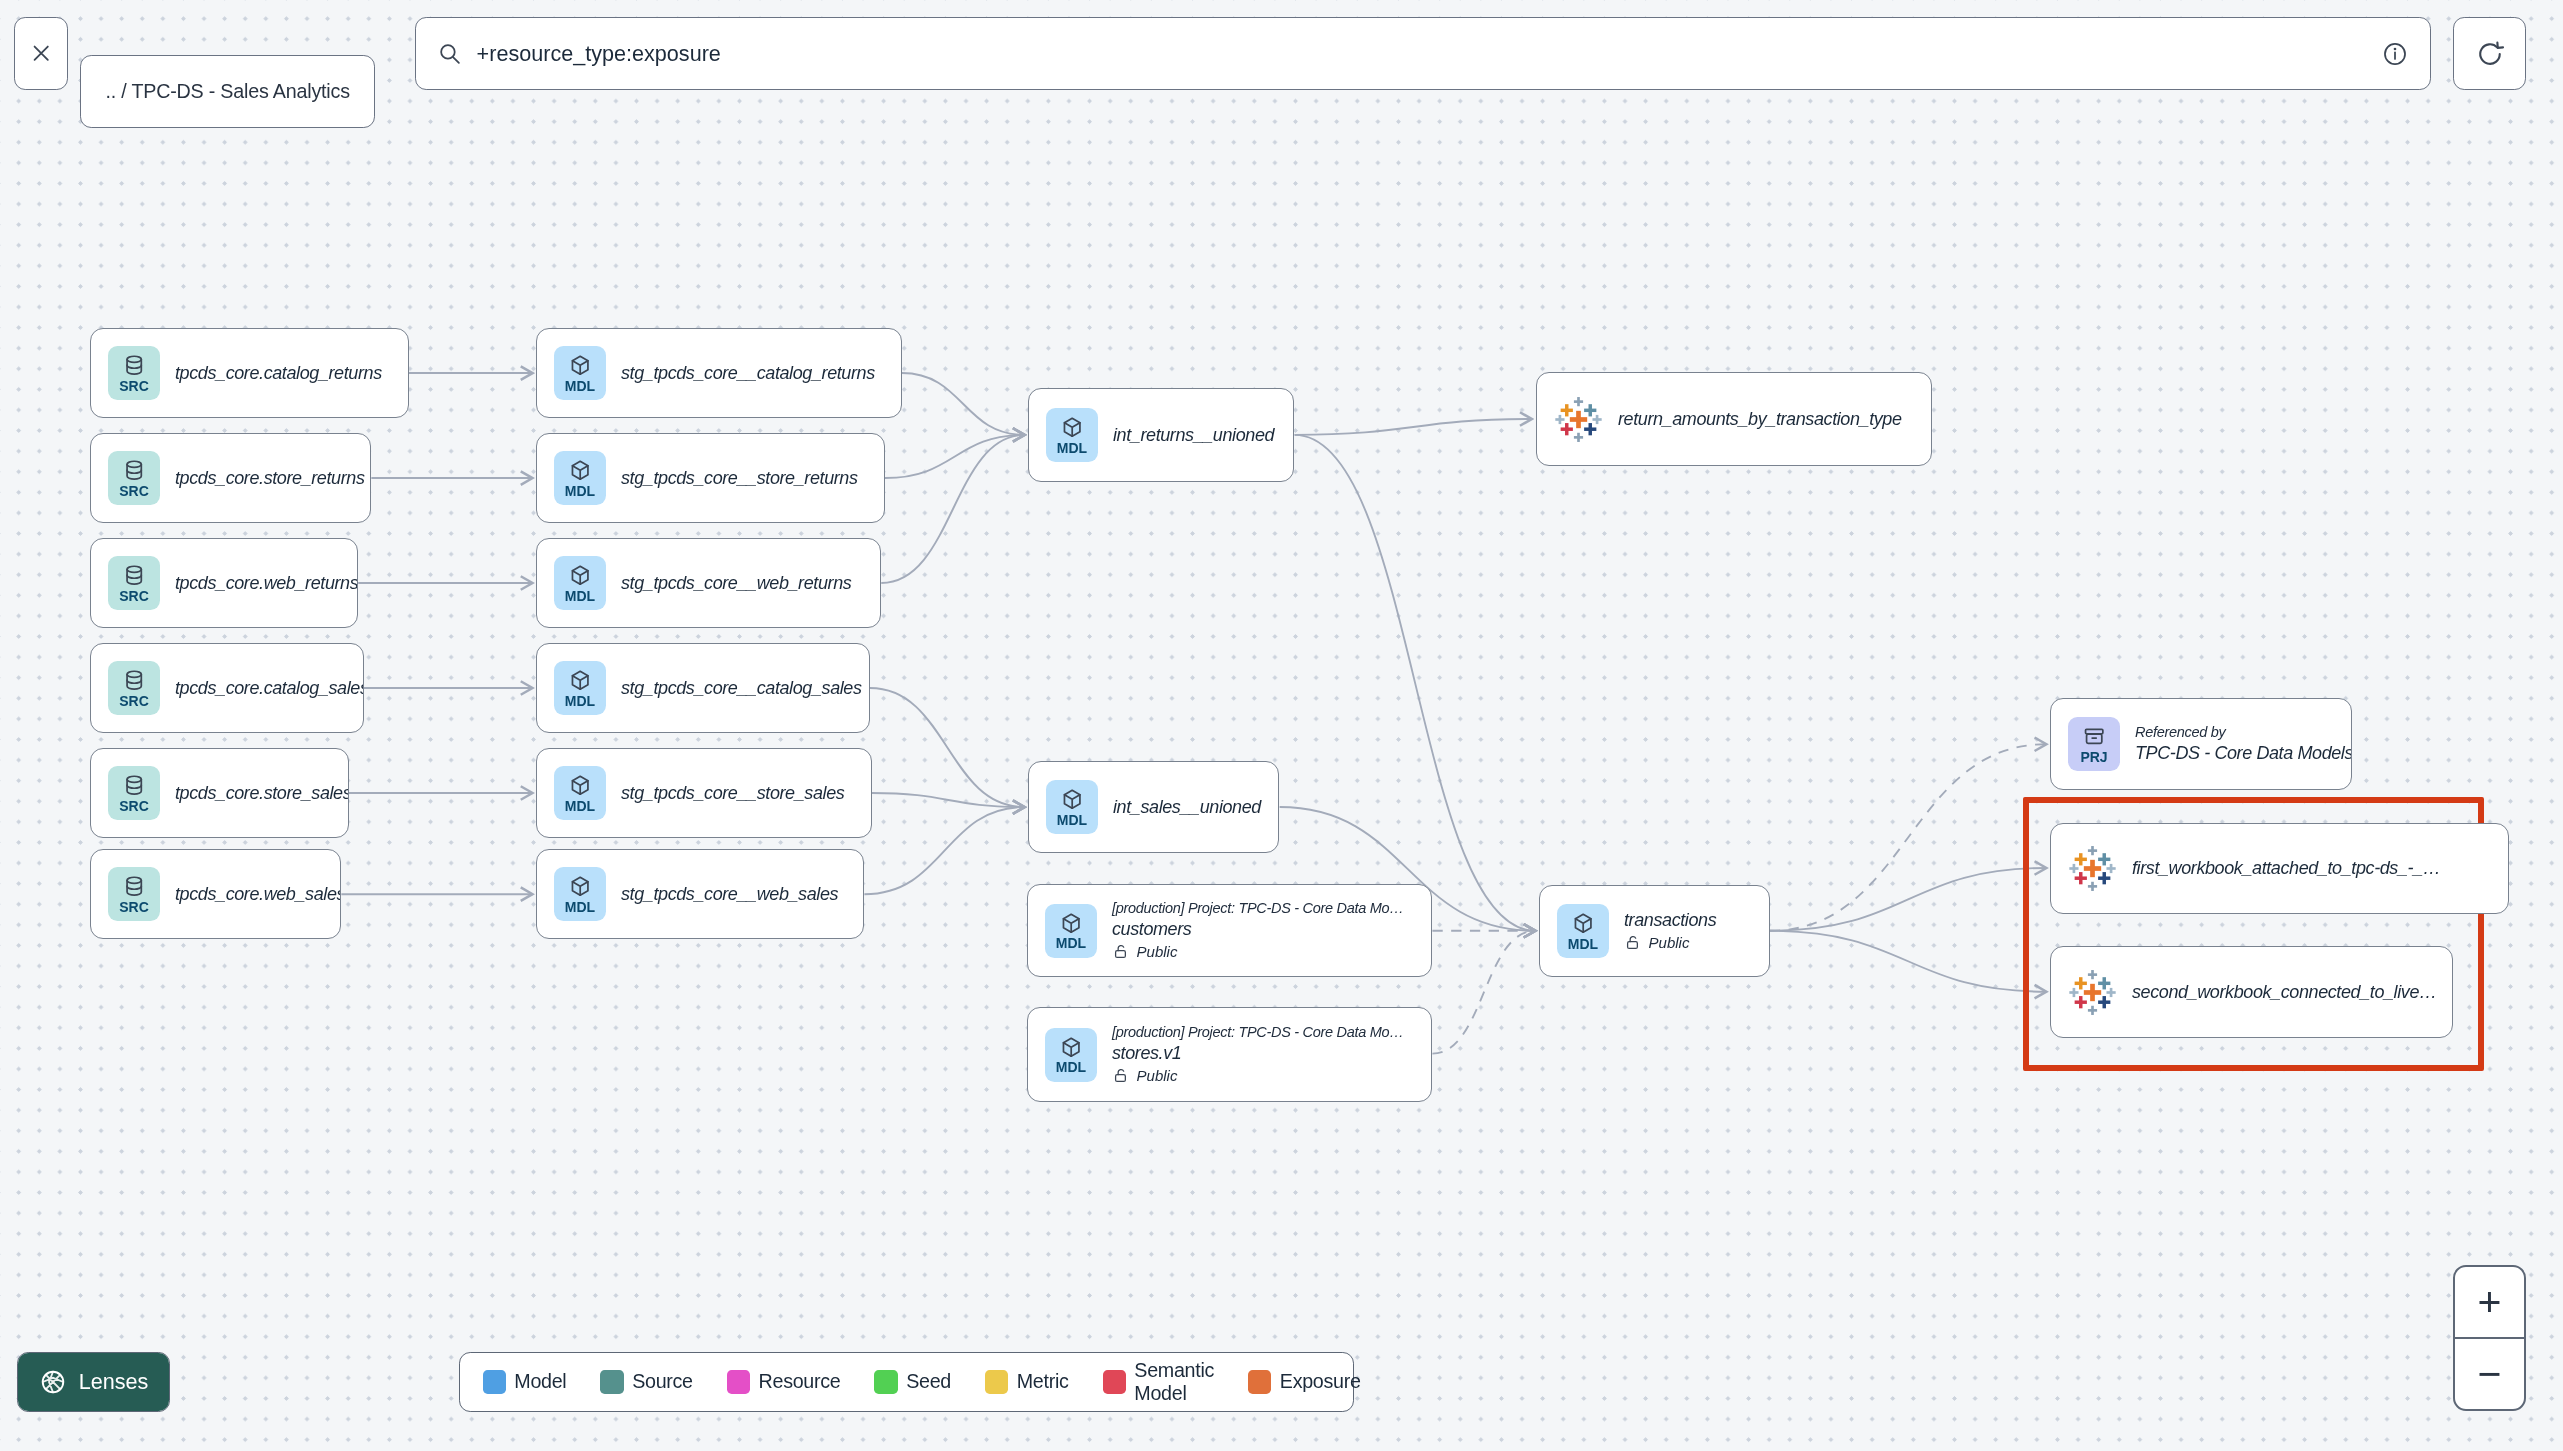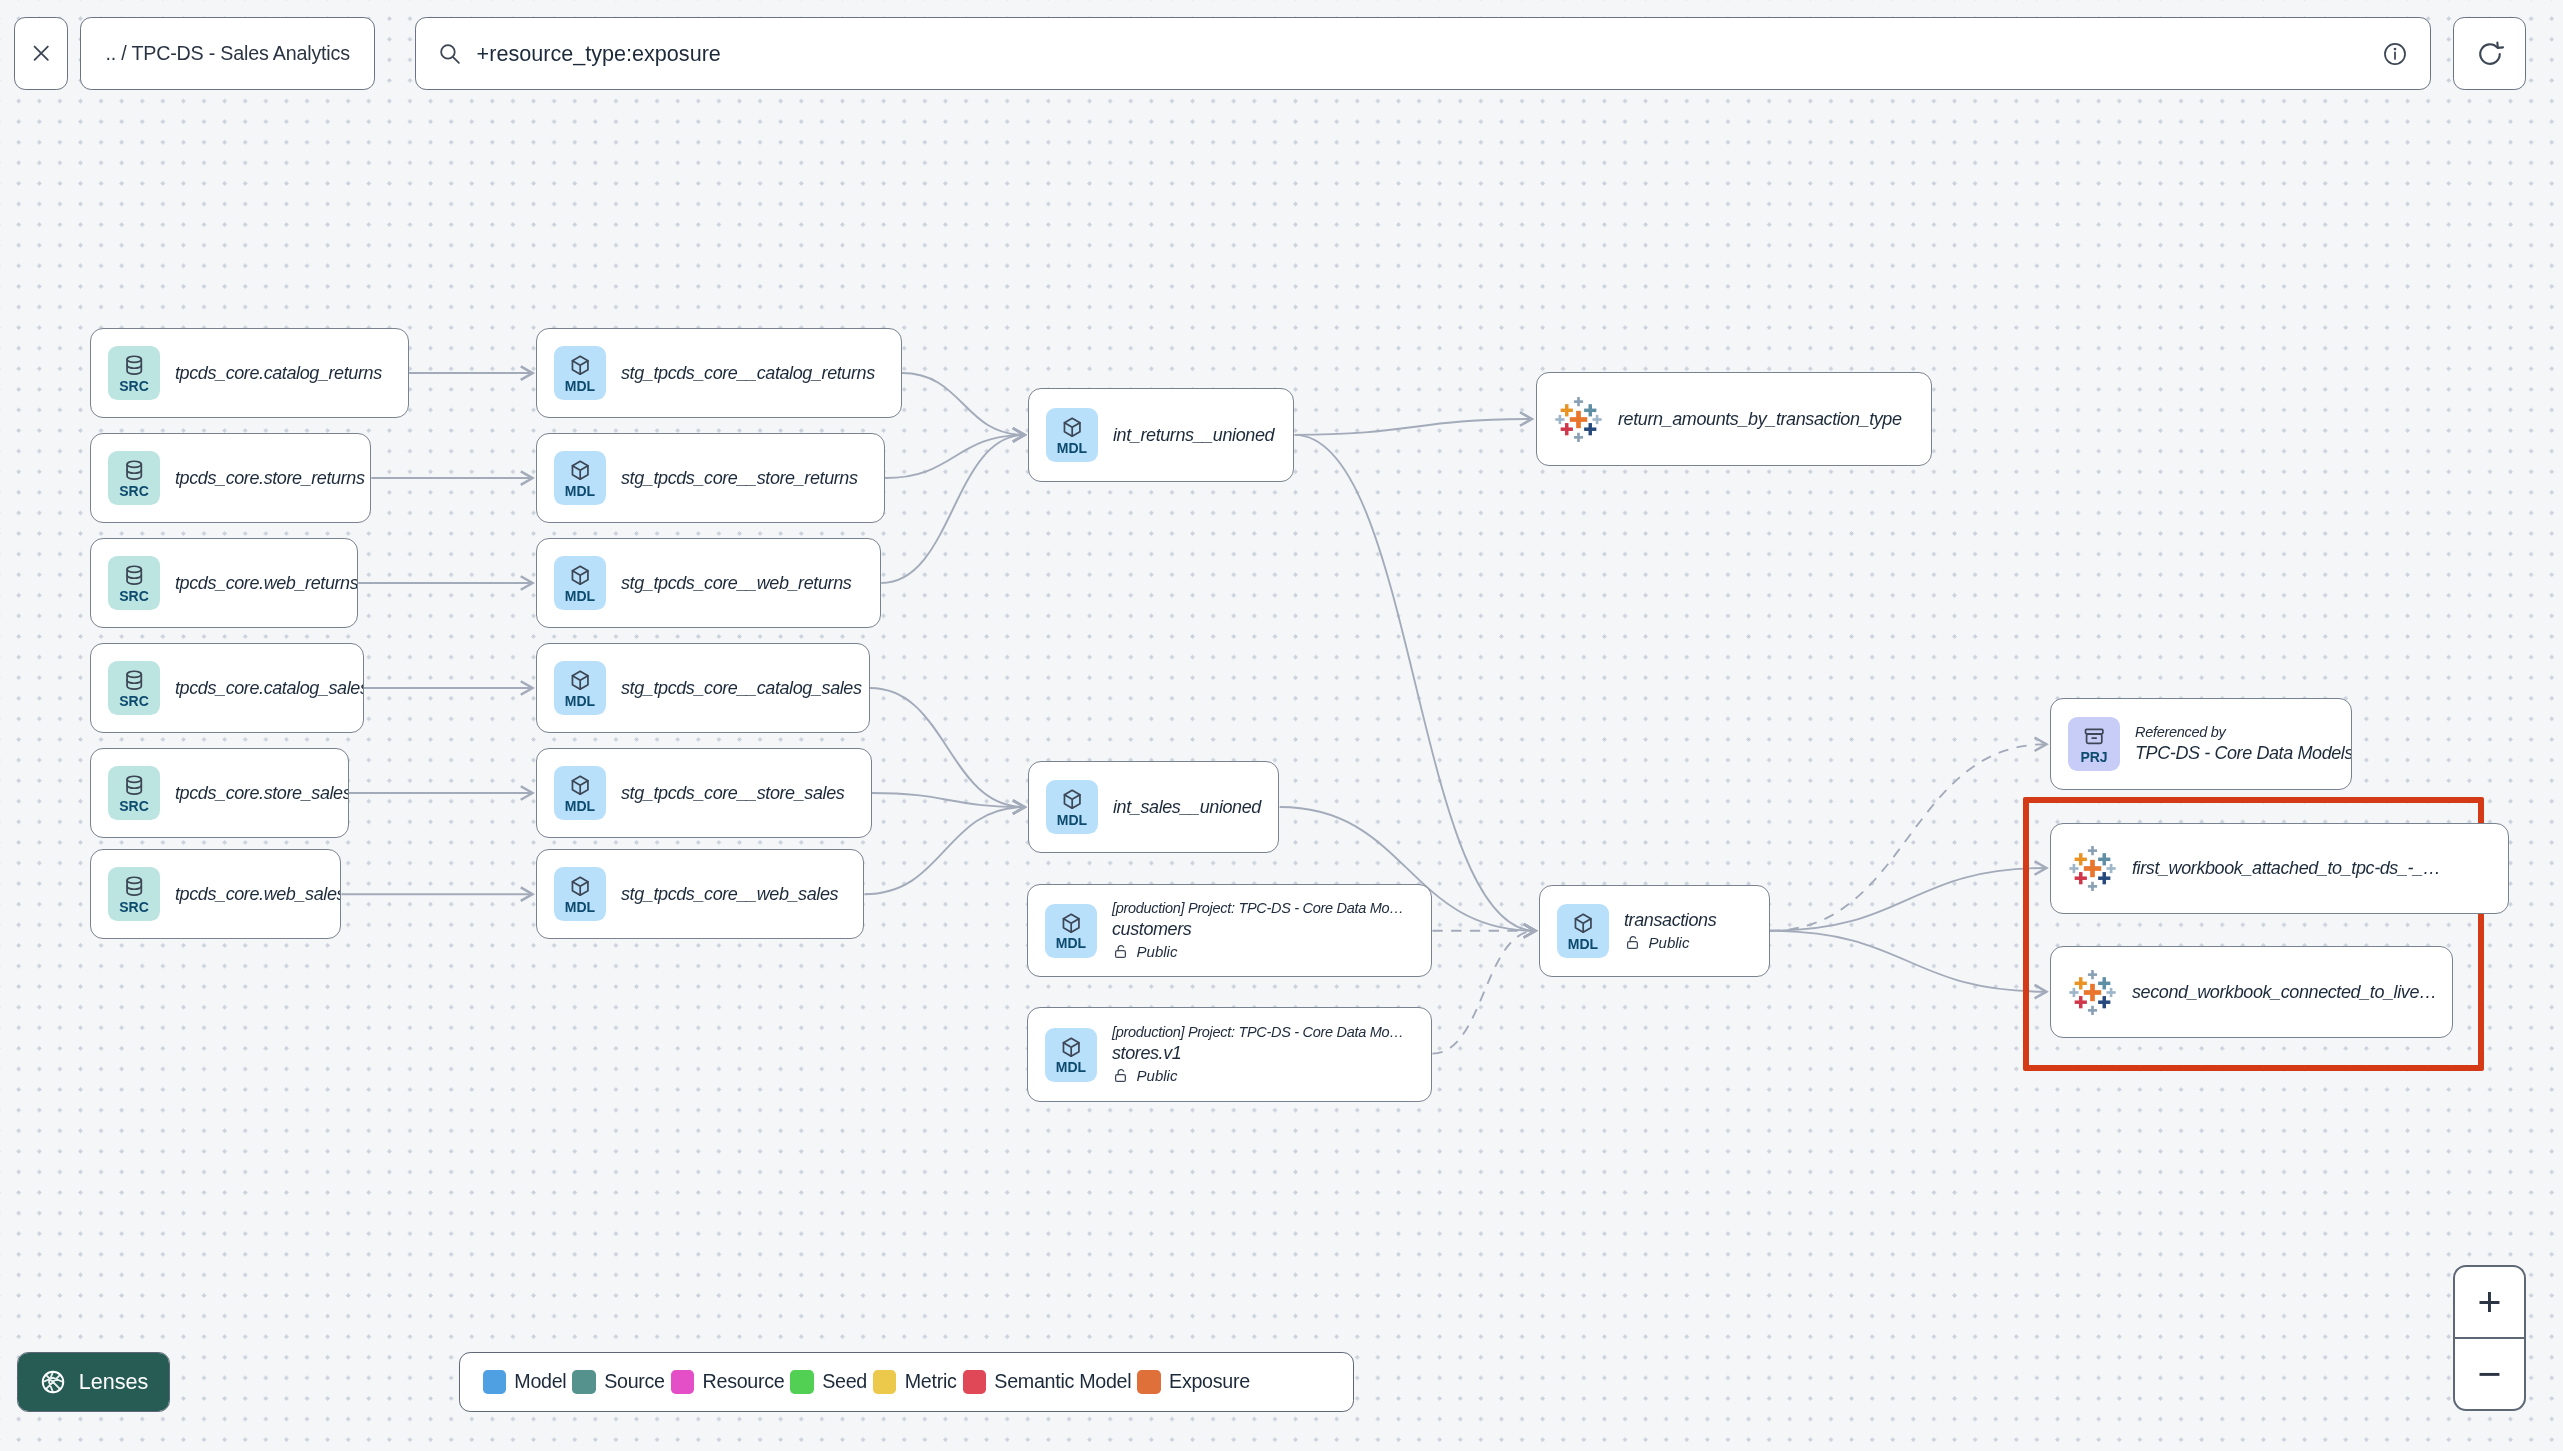--- a/index.html
+++ b/index.html
@@ -20,21 +20,21 @@
   #edges { position: absolute; left: 0; top: 0; pointer-events: none; }
 
   
   .tbtn {
     position: absolute; top: 17px; height: 73px;
     background: #fff; border: 1.9px solid #6a7383; border-radius: 11.2px;
     display: flex; align-items: center; justify-content: center;
     color: #2a3442;
   }
   .tbtn svg { display: block; }
-  .breadcrumb-btn { left: 80px; padding: 0 24.4px; font-size: 19.7px; letter-spacing: -0.2px; white-space: nowrap; }
+  .breadcrumb-btn { left: 80px; padding: 0 24.4px; font-size: 19.7px; letter-spacing: -0.2px; white-space: nowrap; margin-top: 38px; }
   .close-btn { left: 14px; width: 54px; }
   .refresh-btn { left: 2453px; width: 73px; }
   .searchbar {
     position: absolute; left: 415px; top: 17px; width: 2016px; height: 73px;
     background: #fff; border: 1.9px solid #6a7383; border-radius: 11.2px;
     display: flex; align-items: center; padding: 0 20.6px; gap: 15px;
   }
   .searchbar input {
     flex: 1; border: none; outline: none; font-size: 21.6px;
     font-family: "Liberation Sans", sans-serif; color: #1c2a3a; background: transparent;
@@ -77,21 +77,21 @@
     font-size: 21.6px;
   }
   .lens-seg-white {
     background: #fff; color: #2a3442;
     display: flex; align-items: center; gap: 13px; padding: 0 22.5px;
     font-size: 21.6px;
   }
   .legend {
     position: absolute; left: 459px; top: 1352px; width: 895px; height: 60px;
     background: #fff; border: 1.9px solid #5d6776; border-radius: 11.2px;
-    display: flex; align-items: center; gap: 6px; padding: 0 22.5px;
+    display: flex; align-items: center; gap: 34px; padding: 0 22.5px;
   }
   .legend-item { display: flex; align-items: center; gap: 8.4px; font-size: 19.7px; letter-spacing: -0.3px; }
   .swatch { width: 23.4px; height: 23.4px; border-radius: 4.7px; flex: 0 0 auto; }
 
   .zoomctl {
     position: absolute; left: 2453px; top: 1265px; width: 73px; height: 146px;
     background: #fff; border: 2.8px solid #5d6776; border-radius: 13px;
     display: flex; flex-direction: column;
   }
   .zoomctl .zbtn {

